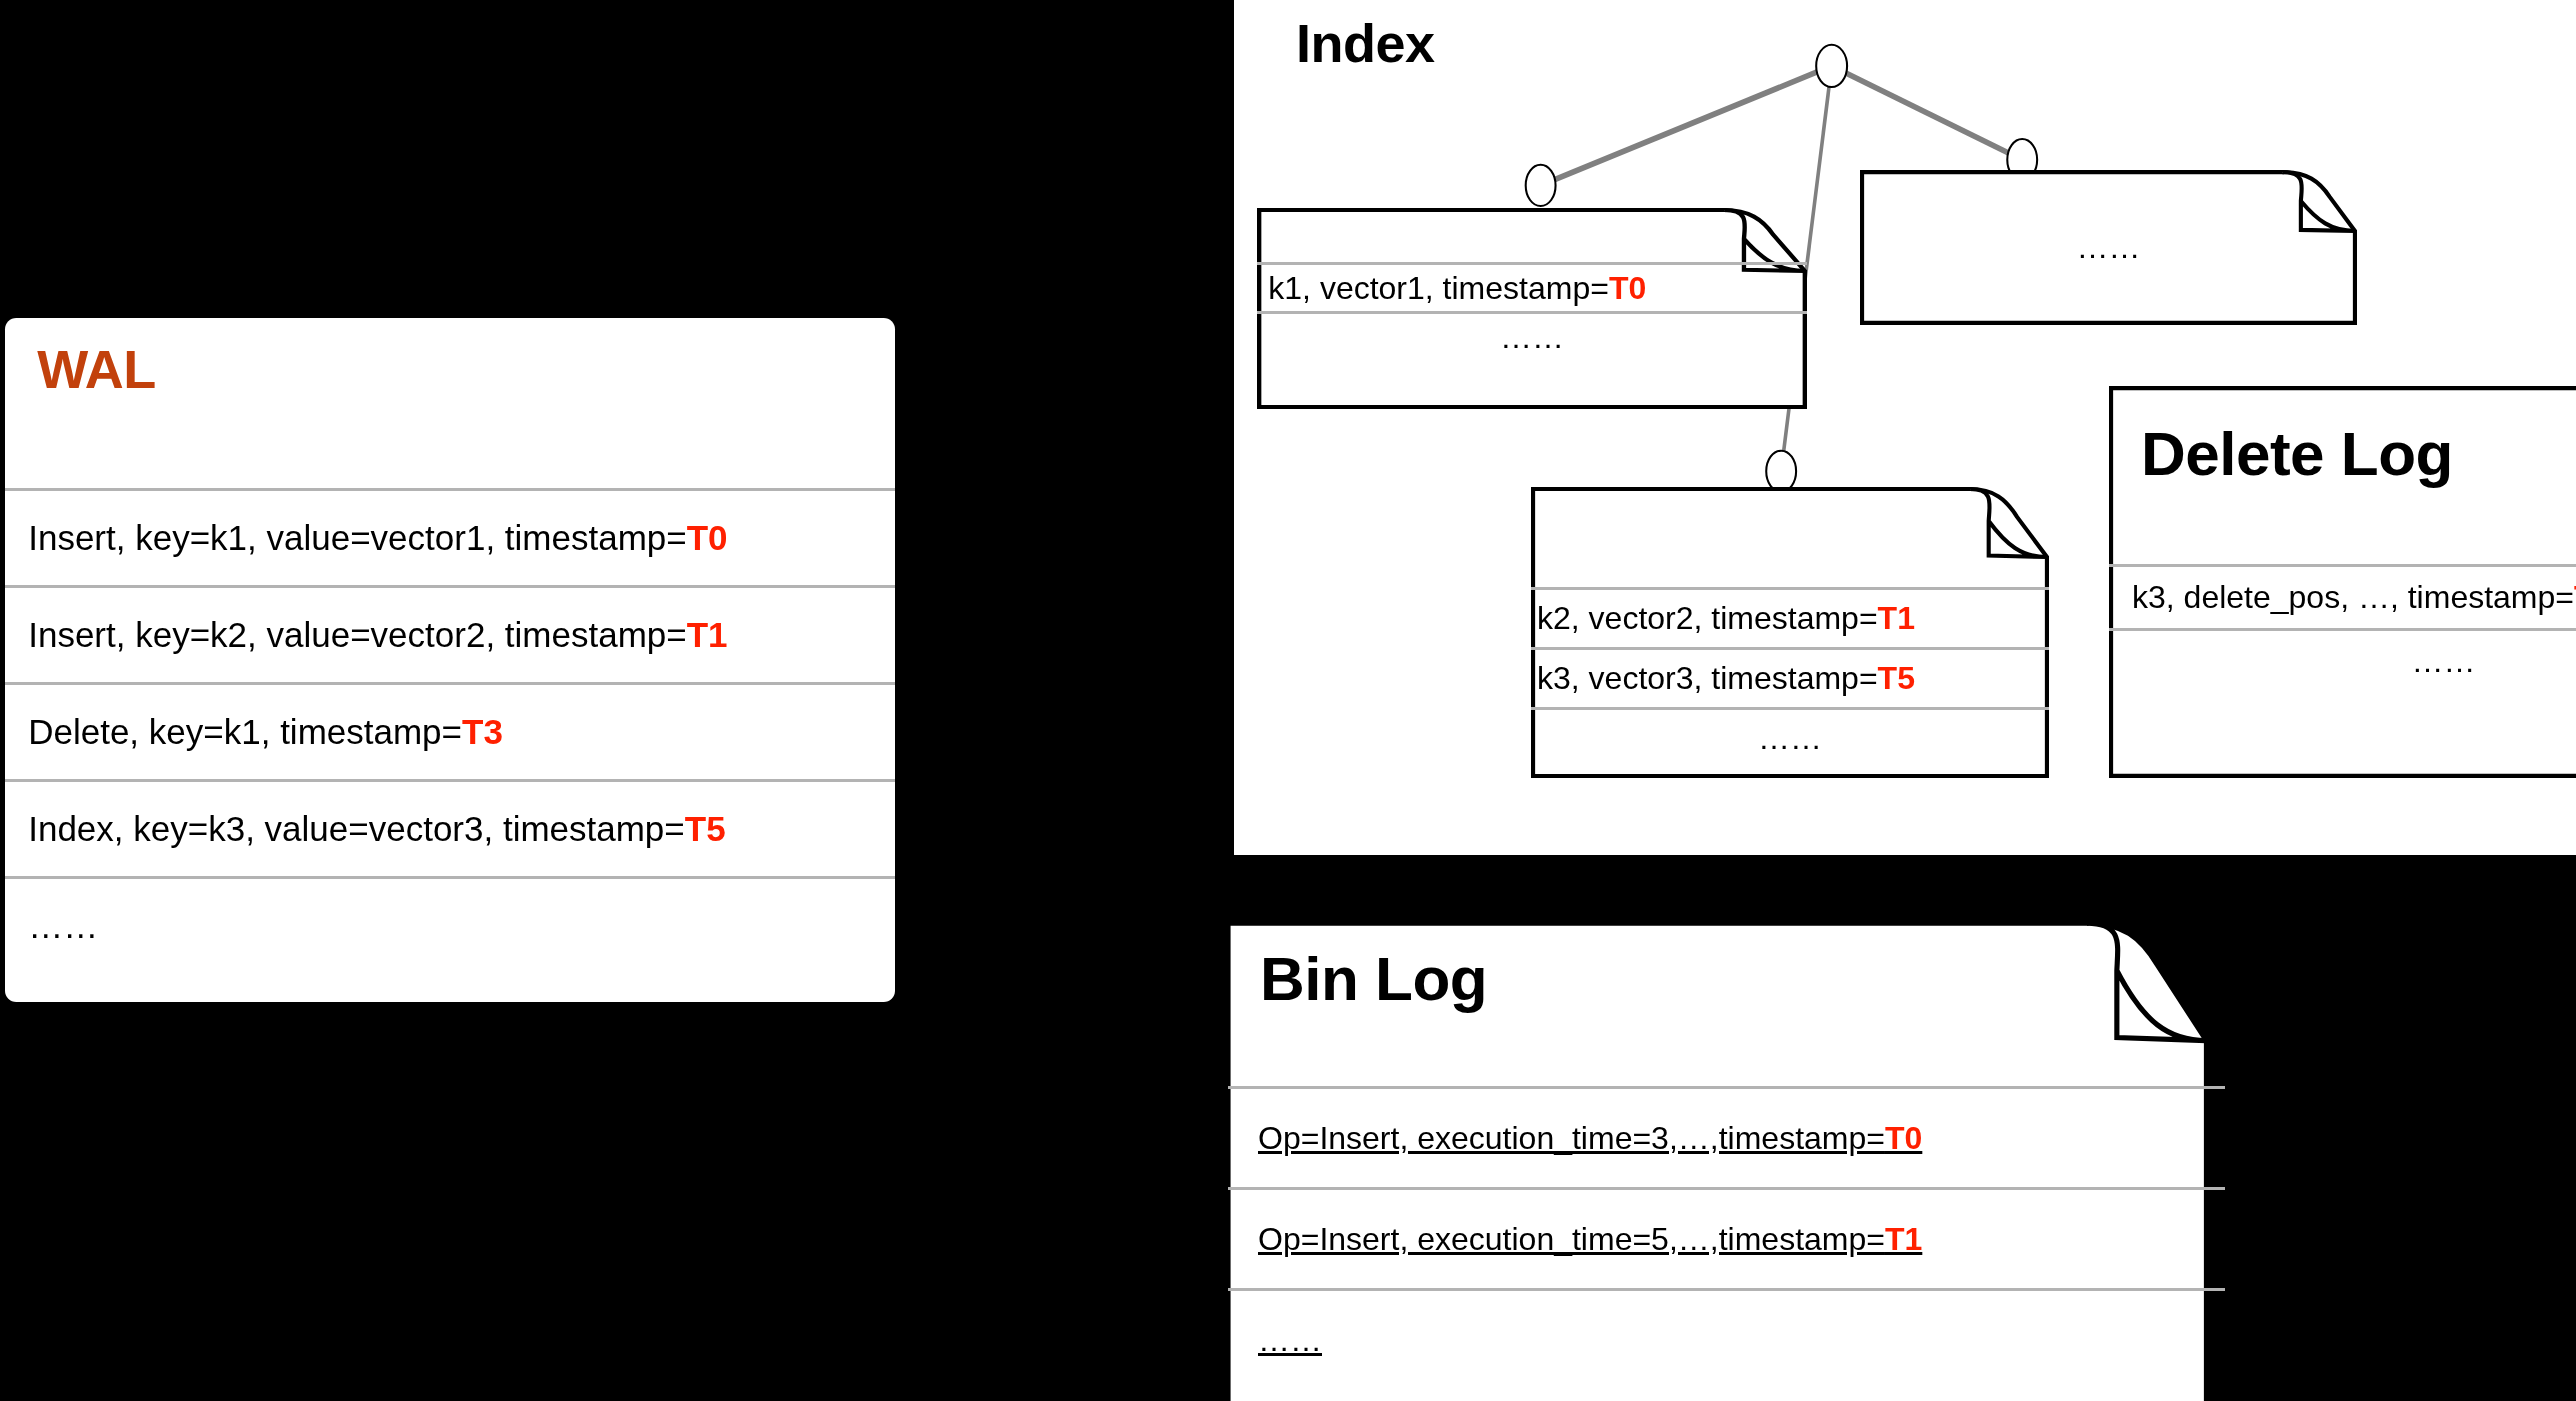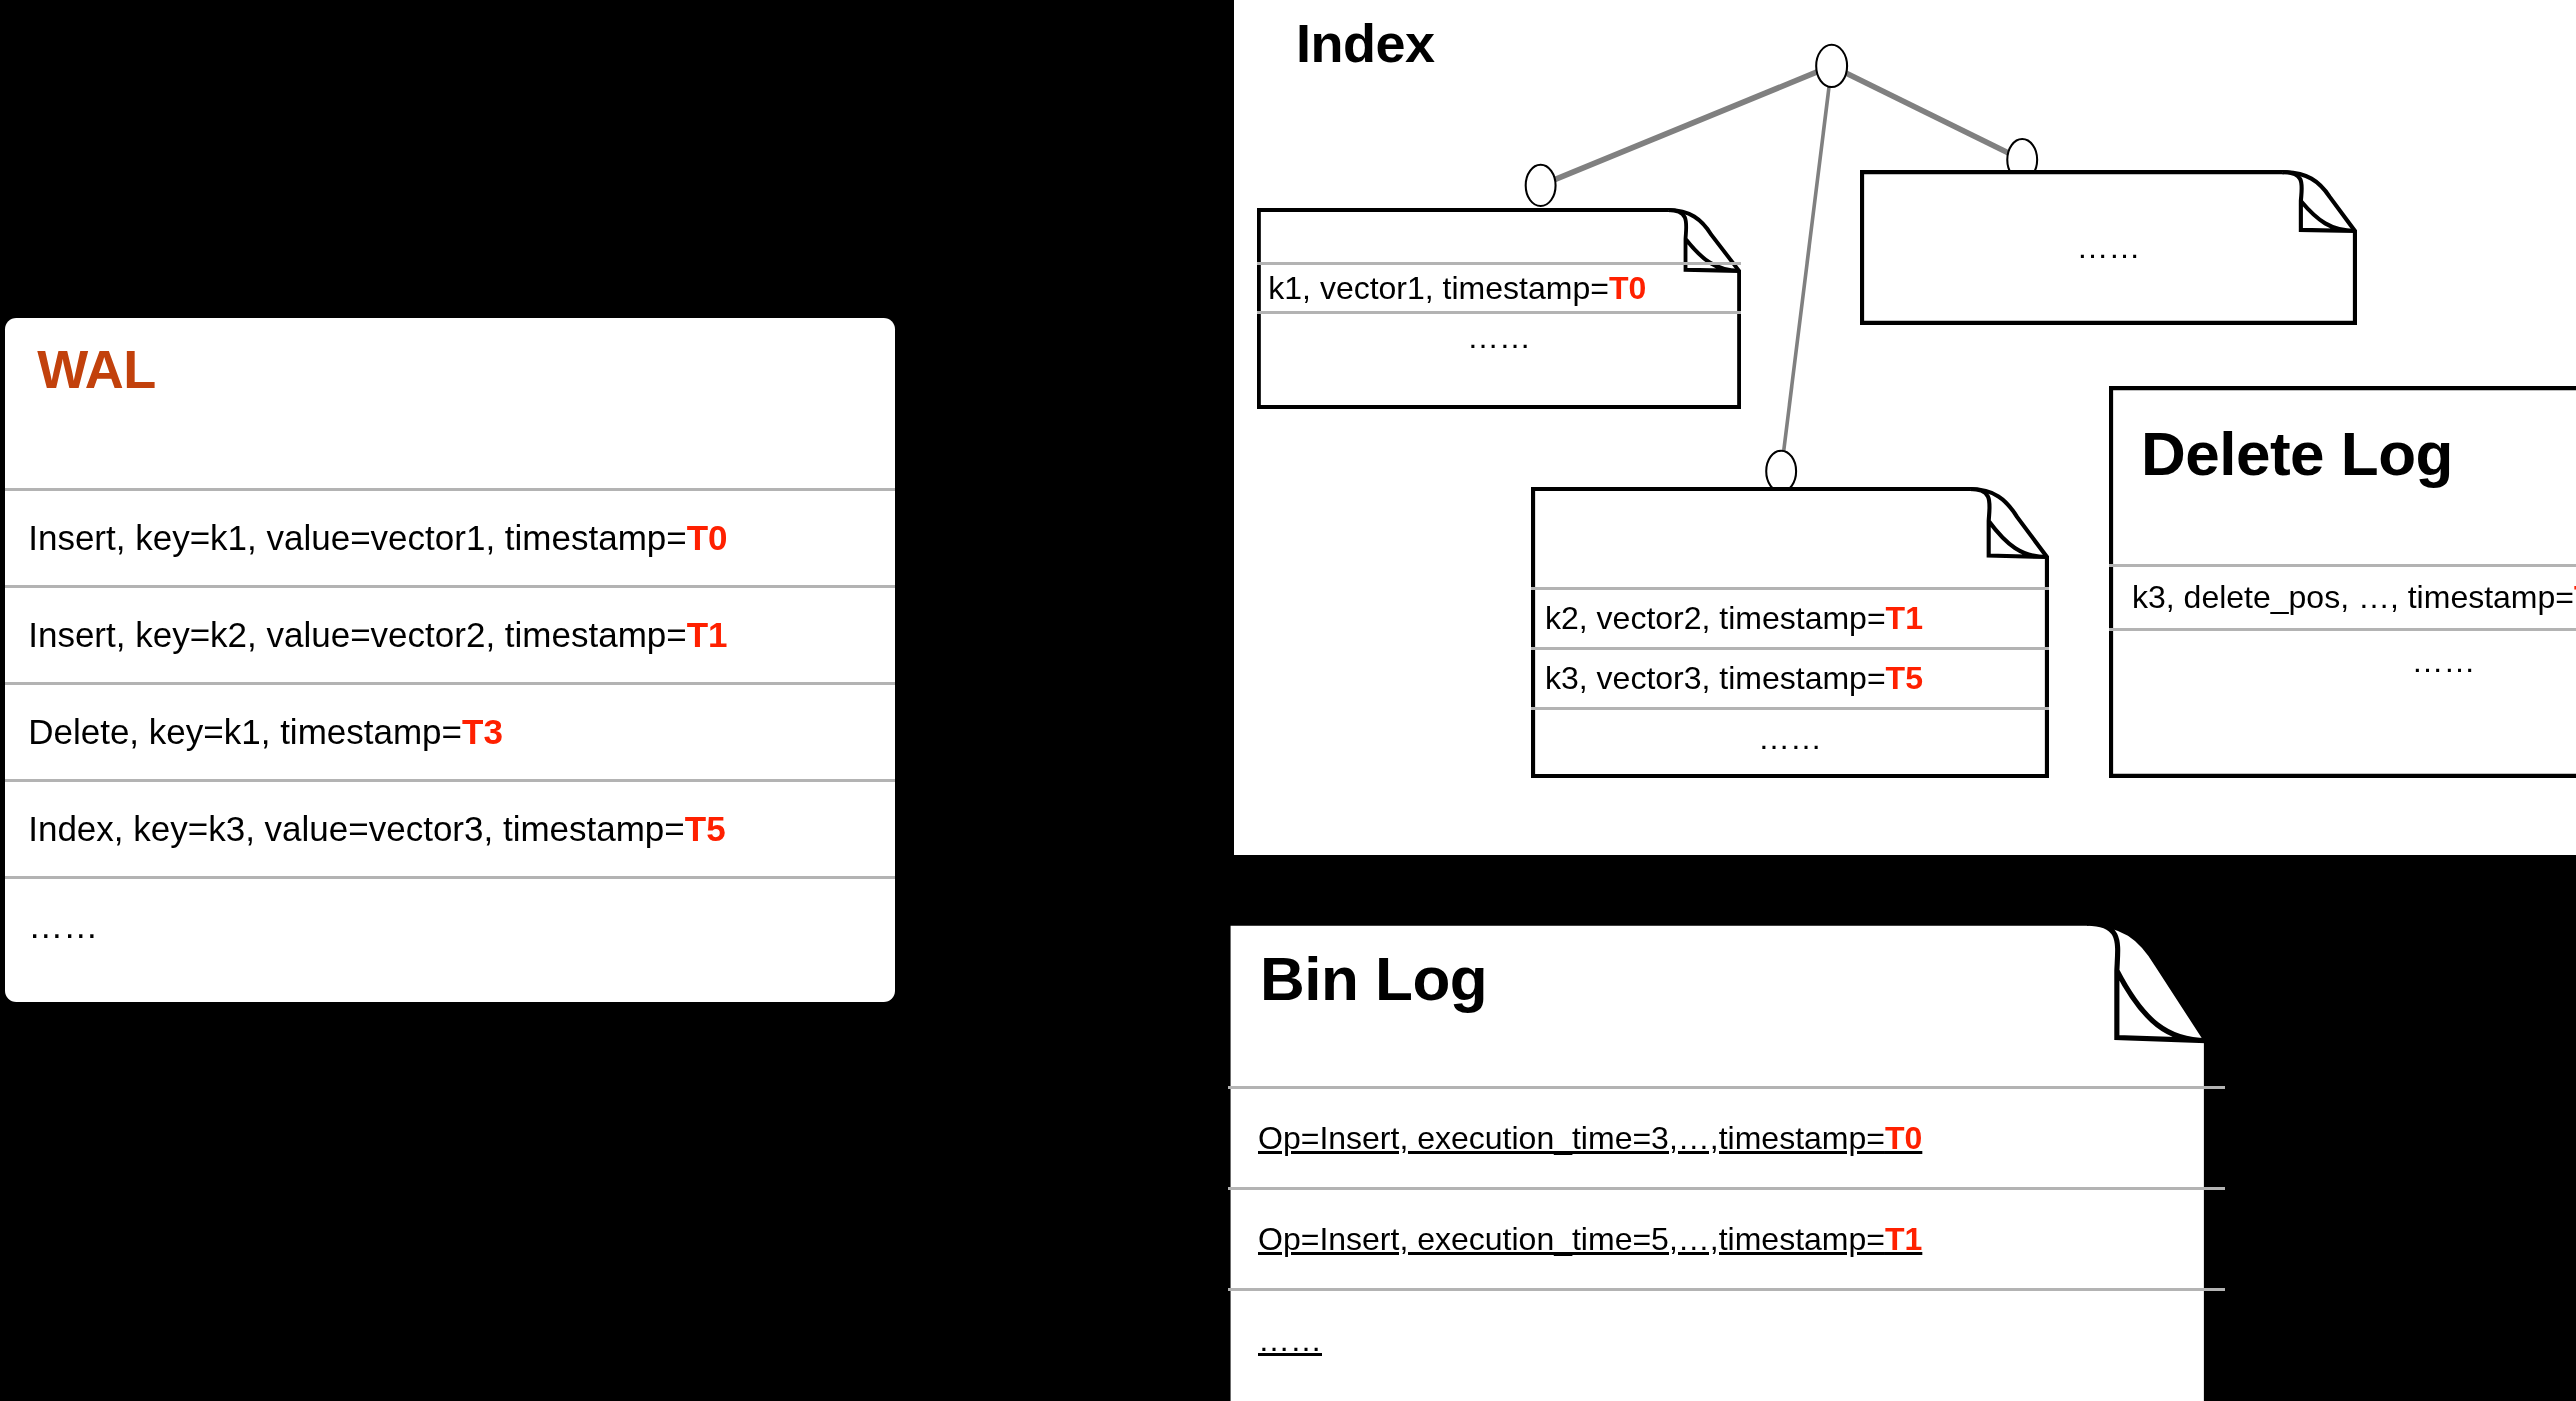--- a/index.html
+++ b/index.html
@@ -25,35 +25,35 @@
                 letter-spacing:-0.5px;color:#000;line-height:1;margin-left:34px;}
 
   
   .doc{position:absolute;box-sizing:border-box;}
   .doc .docsvg{position:absolute;left:0;top:0;width:100%;height:100%;overflow:visible;}
   .doc .docbody{position:absolute;left:0;top:0;width:100%;height:100%;}
   .doc .dtitle{position:absolute;font-size:62px;font-weight:bold;letter-spacing:-0.5px;
                color:#000;line-height:1;}
 
   
-  #doc-k1{left:23px;top:208px;width:484px;height:201px;text-align:right;}
+  #doc-k1{left:23px;top:208px;width:550px;height:201px;text-align:right;}
   #doc-k1 .rowlist{top:54px;}
   #doc-k1 .row{height:49px;padding-left:11.3px;font-size:32px;}
   #doc-k1 .row.rdots{justify-content:center;padding-left:0;}
 
   
   #doc-dots{left:626px;top:170px;width:497px;height:155px;}
   #doc-dots .center{position:absolute;left:0;top:0;width:100%;height:100%;
                     display:flex;align-items:center;justify-content:center;
                     font-size:32px;color:#000;}
 
   
   #doc-k23{left:297px;top:487px;width:518px;height:291px;}
   #doc-k23 .rowlist{top:100px;}
-  #doc-k23 .row{height:60px;padding-left:14px;font-size:32px;}
+  #doc-k23 .row{height:60px;padding-left:6px;font-size:32px;}
   #doc-k23 .row.rdots{justify-content:center;padding-left:0;}
 
   
   #doc-del{left:875px;top:386px;width:669px;height:392px;}
   #doc-del .dtitle{left:32px;top:37px;}
   #doc-del .rowlist{top:178px;}
   #doc-del .row{height:64px;padding-left:23px;font-size:32px;}
   #doc-del .row.rdots{justify-content:center;padding-left:0;}
 
   

